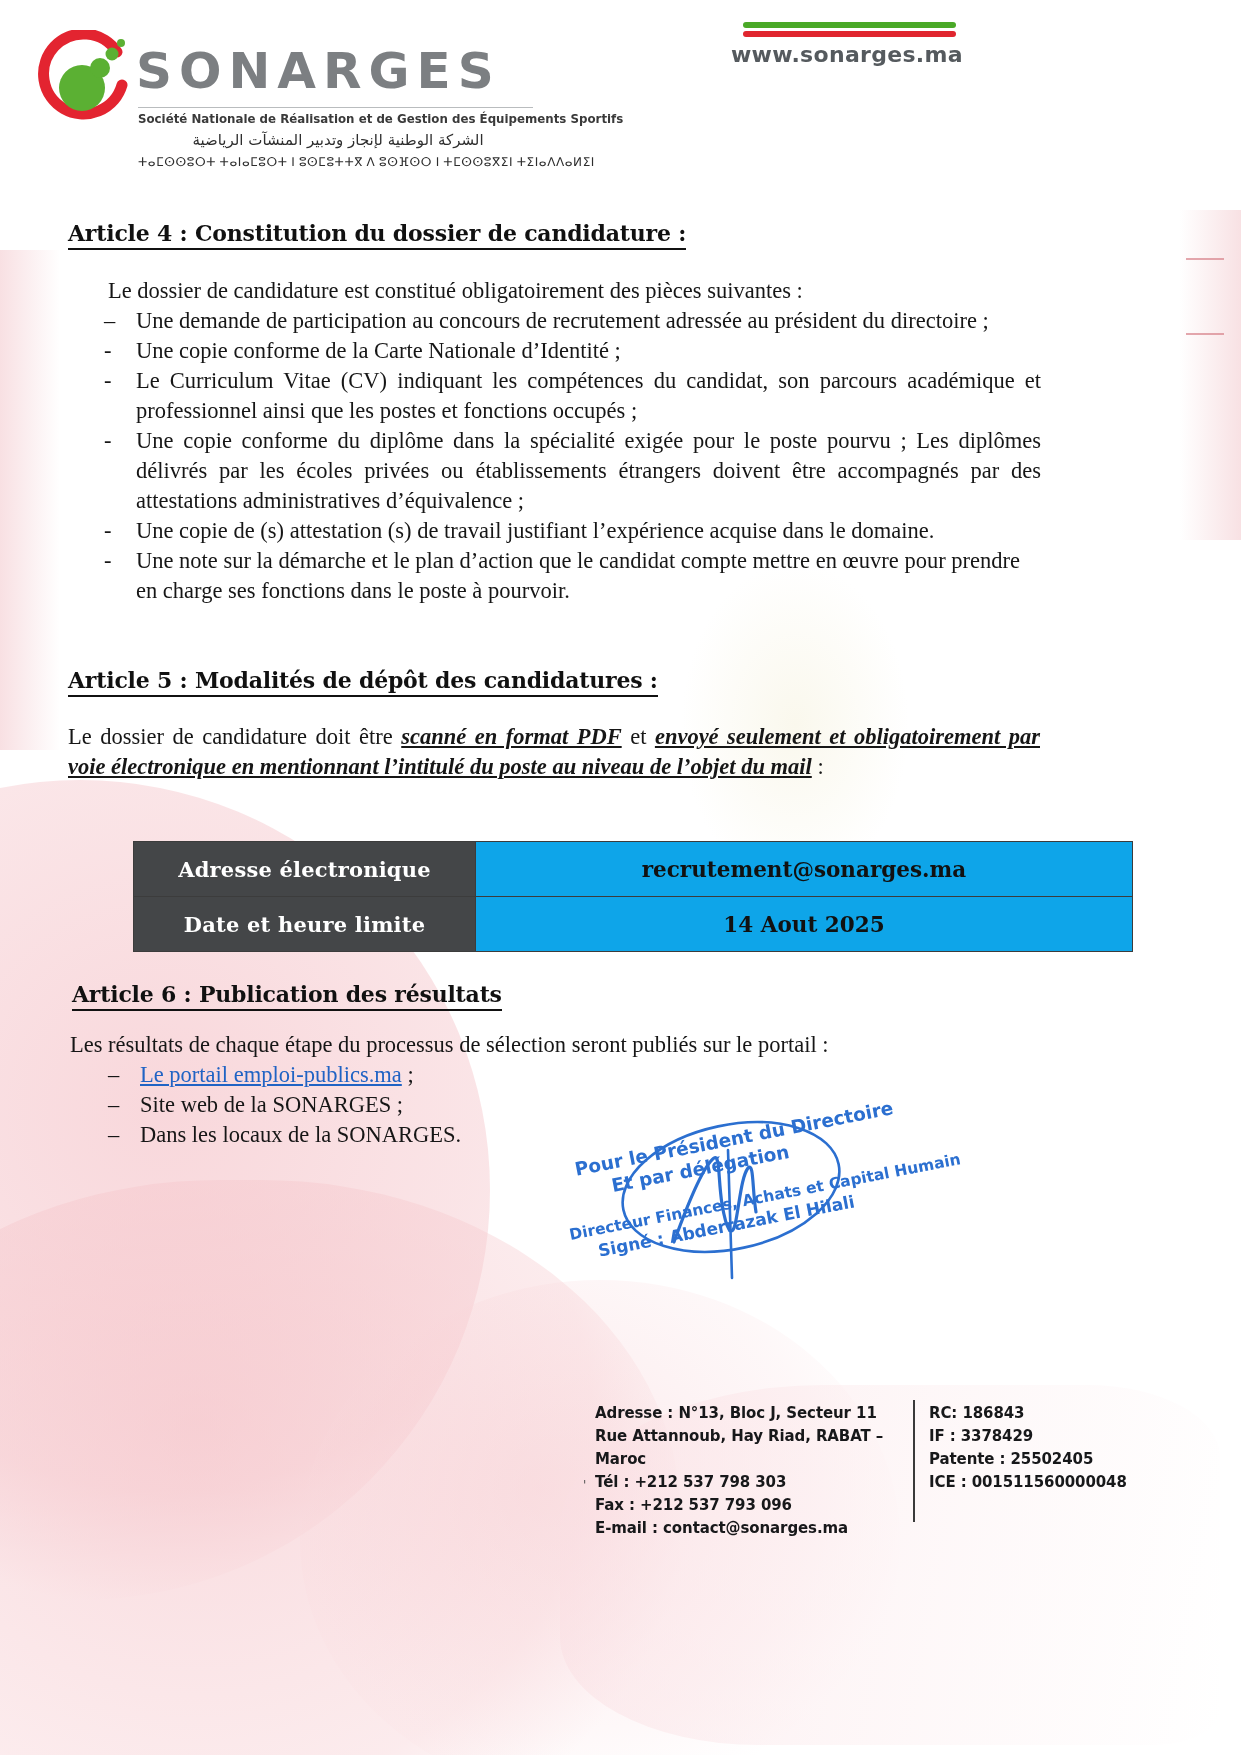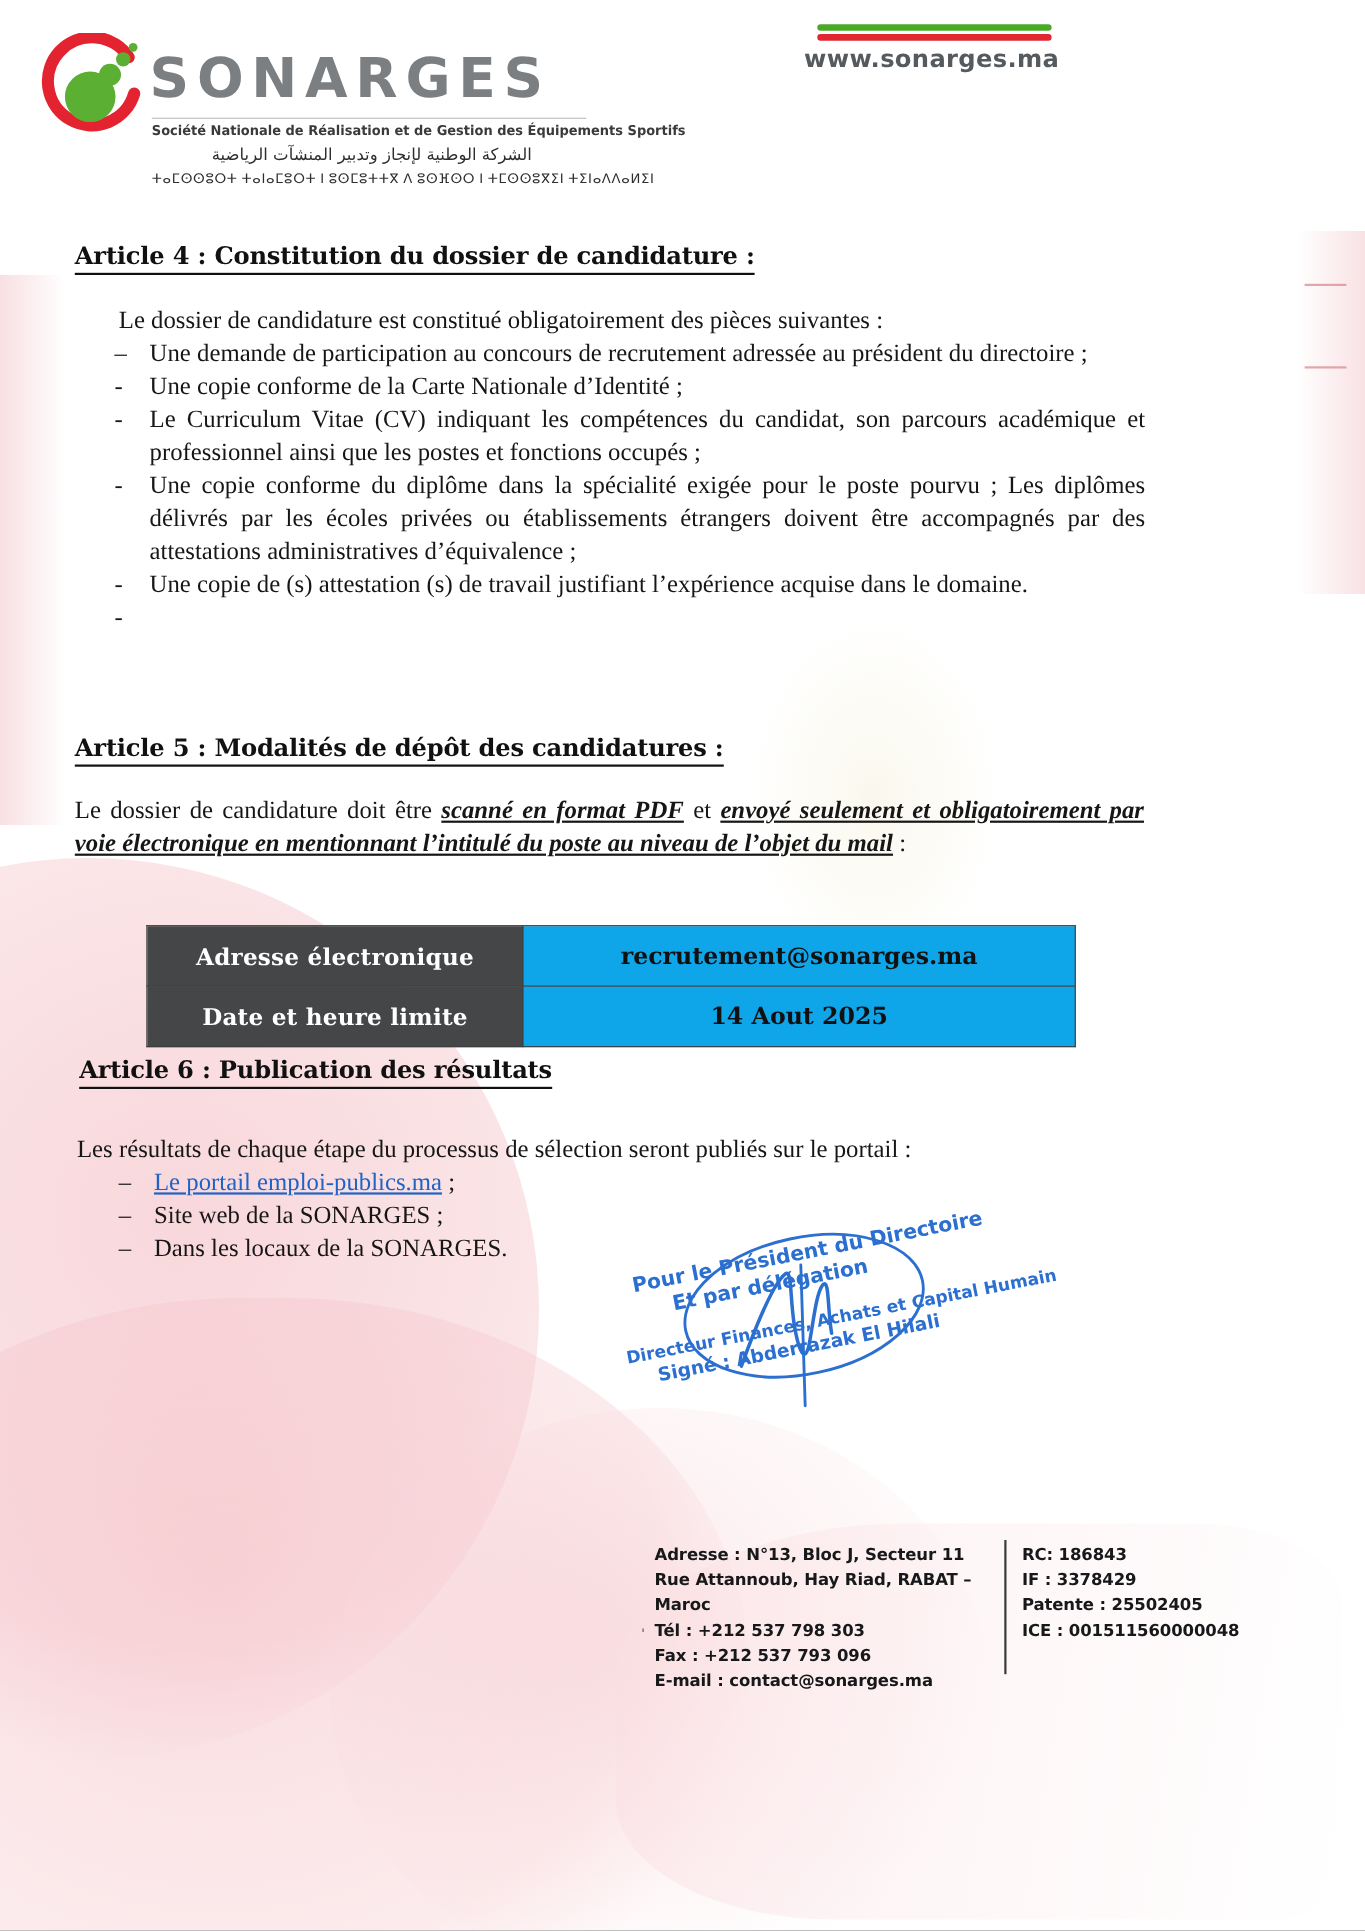--- a/index.html
+++ b/index.html
@@ -181,21 +181,21 @@
   .link {
     color: #2063c4;
     text-decoration: underline;
     text-underline-offset: 2px;
   }
 
   
   .tbl {
     position: absolute;
     left: 133px; top: 841px;
-    width: 845px;
+    width: 1000px;
     border-collapse: collapse;
     font-family: "DejaVu Serif", serif;
   }
   .tbl td {
     border: 1.6px solid #3c3c3c;
     height: 55px;
     vertical-align: middle;
     text-align: center;
   }
   .tbl td.lab {
@@ -323,20 +323,21 @@
       <li>
         <span class="dash">-</span>
         <span>Une copie conforme du diplôme dans la spécialité exigée pour le poste pourvu ; Les diplômes délivrés par les écoles privées ou établissements étrangers doivent être accompagnés par des attestations administratives d’équivalence ;</span>
       </li>
       <li class="nj">
         <span class="dash">-</span>
         <span>Une copie de (s) attestation (s) de travail justifiant l’expérience acquise dans le domaine.</span>
       </li>
       <li class="nj">
         <span class="dash">-</span>
+        <span>Une note sur la démarche et le plan d’action que le candidat compte mettre en œuvre pour prendre en charge ses fonctions dans le poste à pourvoir.</span>
       </li>
     </ul>
 
     <div class="art-h" style="left:68px; top:667px;">Article 5 : Modalités de dépôt des candidatures :</div>
 
     <div class="para just" style="left:68px; top:722px; width:972px;">
       <span>Le dossier de candidature doit être </span><b class="bi">scanné en format PDF</b><span> et </span><b class="bi">envoyé seulement et obligatoirement par voie électronique en mentionnant l’intitulé du poste au niveau de l’objet du mail</b><span> :</span>
     </div>
 
     <table class="tbl">
@@ -345,21 +346,21 @@
           <td class="lab">Adresse électronique</td>
           <td class="val">recrutement@sonarges.ma</td>
         </tr>
         <tr>
           <td class="lab">Date et heure limite</td>
           <td class="val">14 Aout 2025</td>
         </tr>
       </tbody>
     </table>
 
-    <div class="art-h" style="left:72px; top:960px;">Article 6 : Publication des résultats</div>
+    <div class="art-h" style="left:72px; top:981px;">Article 6 : Publication des résultats</div>
 
     <div class="para" style="left:70px; top:1030px; width:1000px;">Les résultats de chaque étape du processus de sélection seront publiés sur le portail :</div>
 
     <ul class="blist" style="left:100px; top:1060px; width:700px;">
       <li class="nj">
         <span class="dash">–</span>
         <a class="link" href="#">Le portail emploi-publics.ma</a><span> ;</span>
       </li>
       <li class="nj">
         <span class="dash">–</span>

